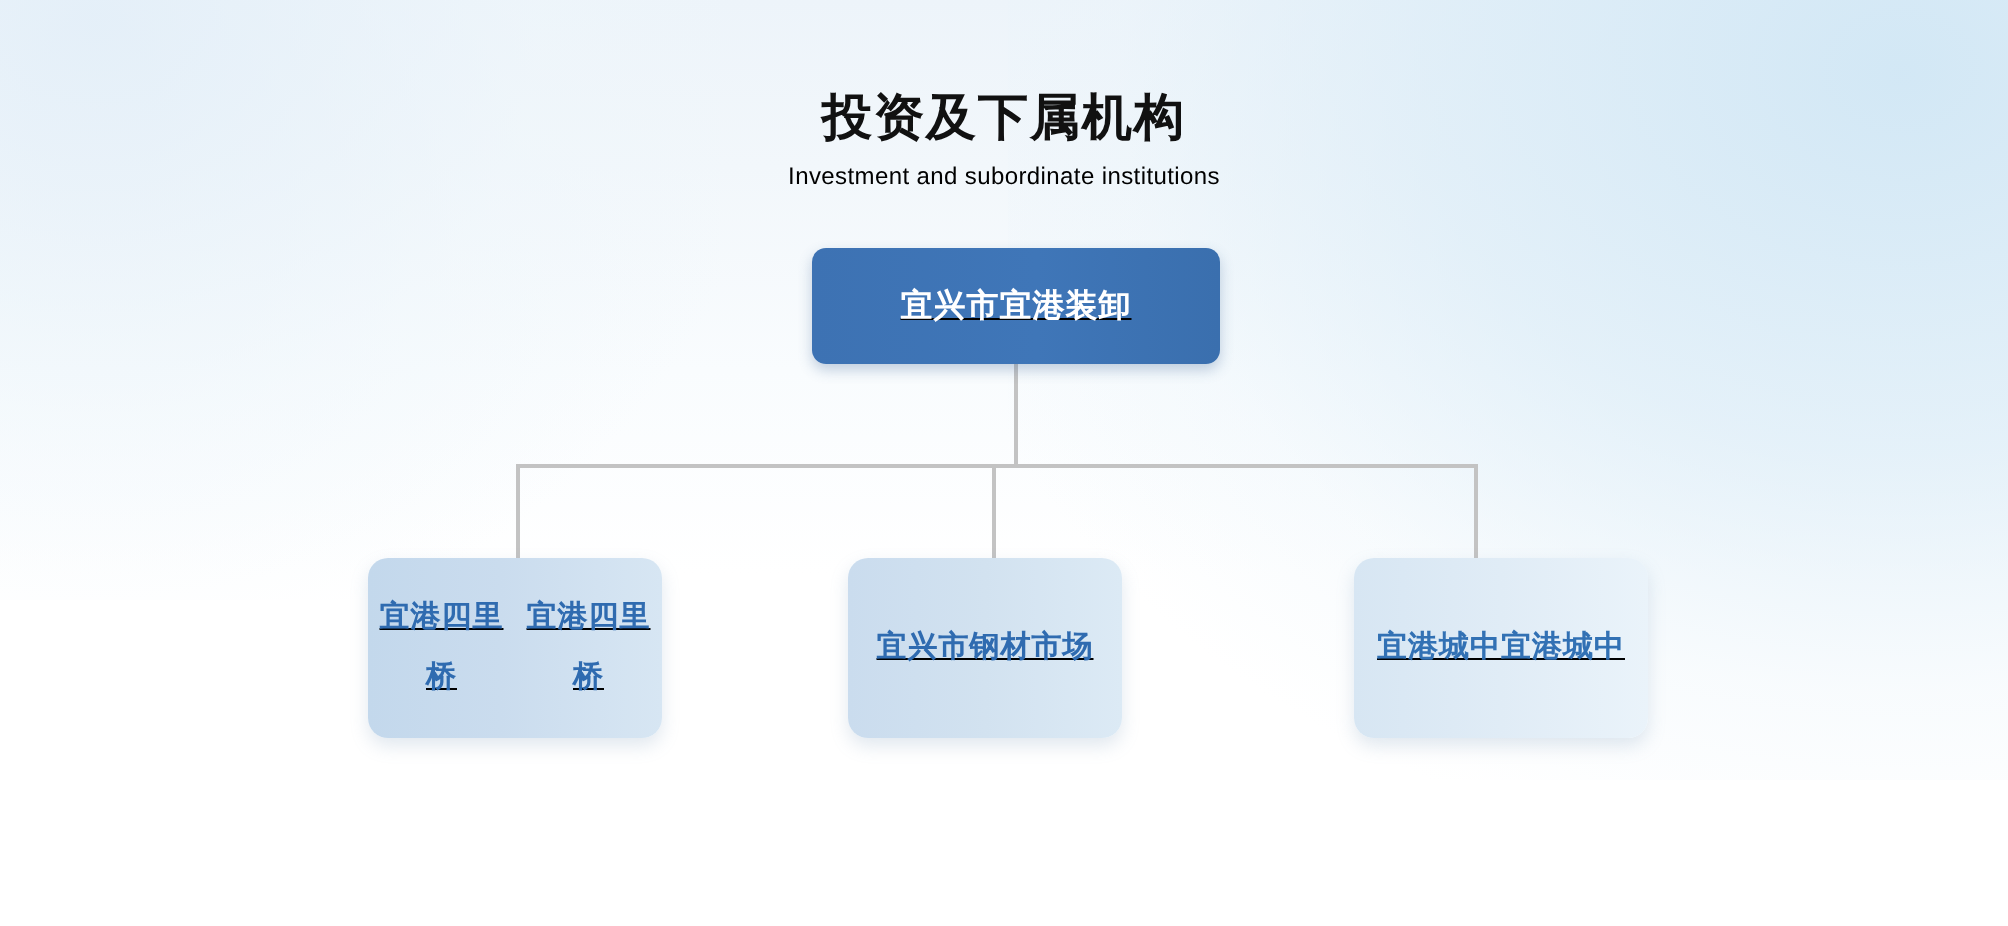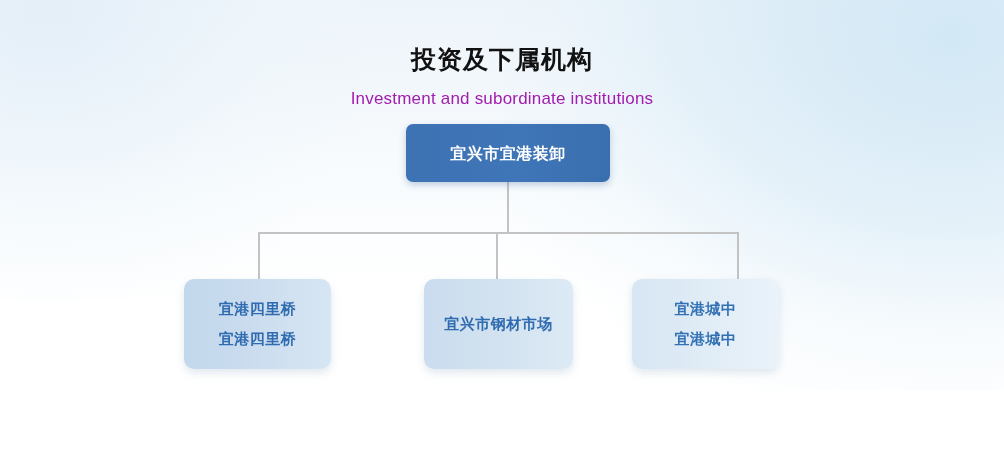--- a/index.html
+++ b/index.html
@@ -66,47 +66,48 @@
     text-align: center;
   }
   .heading-title {
     font-size: 25px;
     font-weight: bold;
     color: #111111;
     letter-spacing: 1px;
     line-height: 30px;
   }
   .heading-subtitle {
-    margin-top: 17px;
-    font-size: 17px;
-    color: #a21caf;
+    margin-top: 6px;
+    font-size: 12px;
+    color: #000000;
     letter-spacing: 0.2px;
     line-height: 16px;
   }
 
   
   .connector {
     position: absolute;
     background: #c3c3c3;
   }
   .line-v-root   { left: 507px; top: 181px; width: 2px;   height: 53px; }
   .line-h-bus    { left: 258px; top: 232px; width: 481px; height: 2px; }
   .line-v-c1     { left: 258px; top: 232px; width: 2px;   height: 48px; }
   .line-v-c2     { left: 496px; top: 232px; width: 2px;   height: 48px; }
   .line-v-c3     { left: 737px; top: 232px; width: 2px;   height: 48px; }
 
   
   .node {
     position: absolute;
     box-sizing: border-box;
     display: flex;
-    flex-direction: column;
+    flex-direction: row;
     align-items: center;
     justify-content: center;
     text-align: center;
+    text-decoration: underline;
   }
 
   .node-root {
     left: 406px;
     top: 124px;
     width: 204px;
     height: 58px;
     border-radius: 7px;
     background: linear-gradient(to right, #3d72b3 0%, #3f76b8 55%, #3a6fae 100%);
     box-shadow: 0 3px 7px rgba(60,100,150,0.30);
@@ -133,25 +134,25 @@
     letter-spacing: 0.5px;
     color: #2f6bb0;
   }
 
   .node-child-1 {
     left: 184px;
     background: linear-gradient(to right, #c3d8ec 0%, #cadceE 45%, #d7e6f3 100%);
   }
   .node-child-2 {
     left: 424px;
-    width: 149px;
+    width: 137px;
     background: linear-gradient(to right, #cadcee 0%, #d2e2f0 50%, #dceaf5 100%);
   }
   .node-child-3 {
-    left: 632px;
+    left: 677px;
     width: 147px;
     background: linear-gradient(to right, #d7e6f3 0%, #e0ecf6 50%, #eaf3fa 100%);
   }
   .node-child-3 .node-line { color: #3271b4; }
 </style>
 </head>
 <body>
 
 <div id="page">
 

